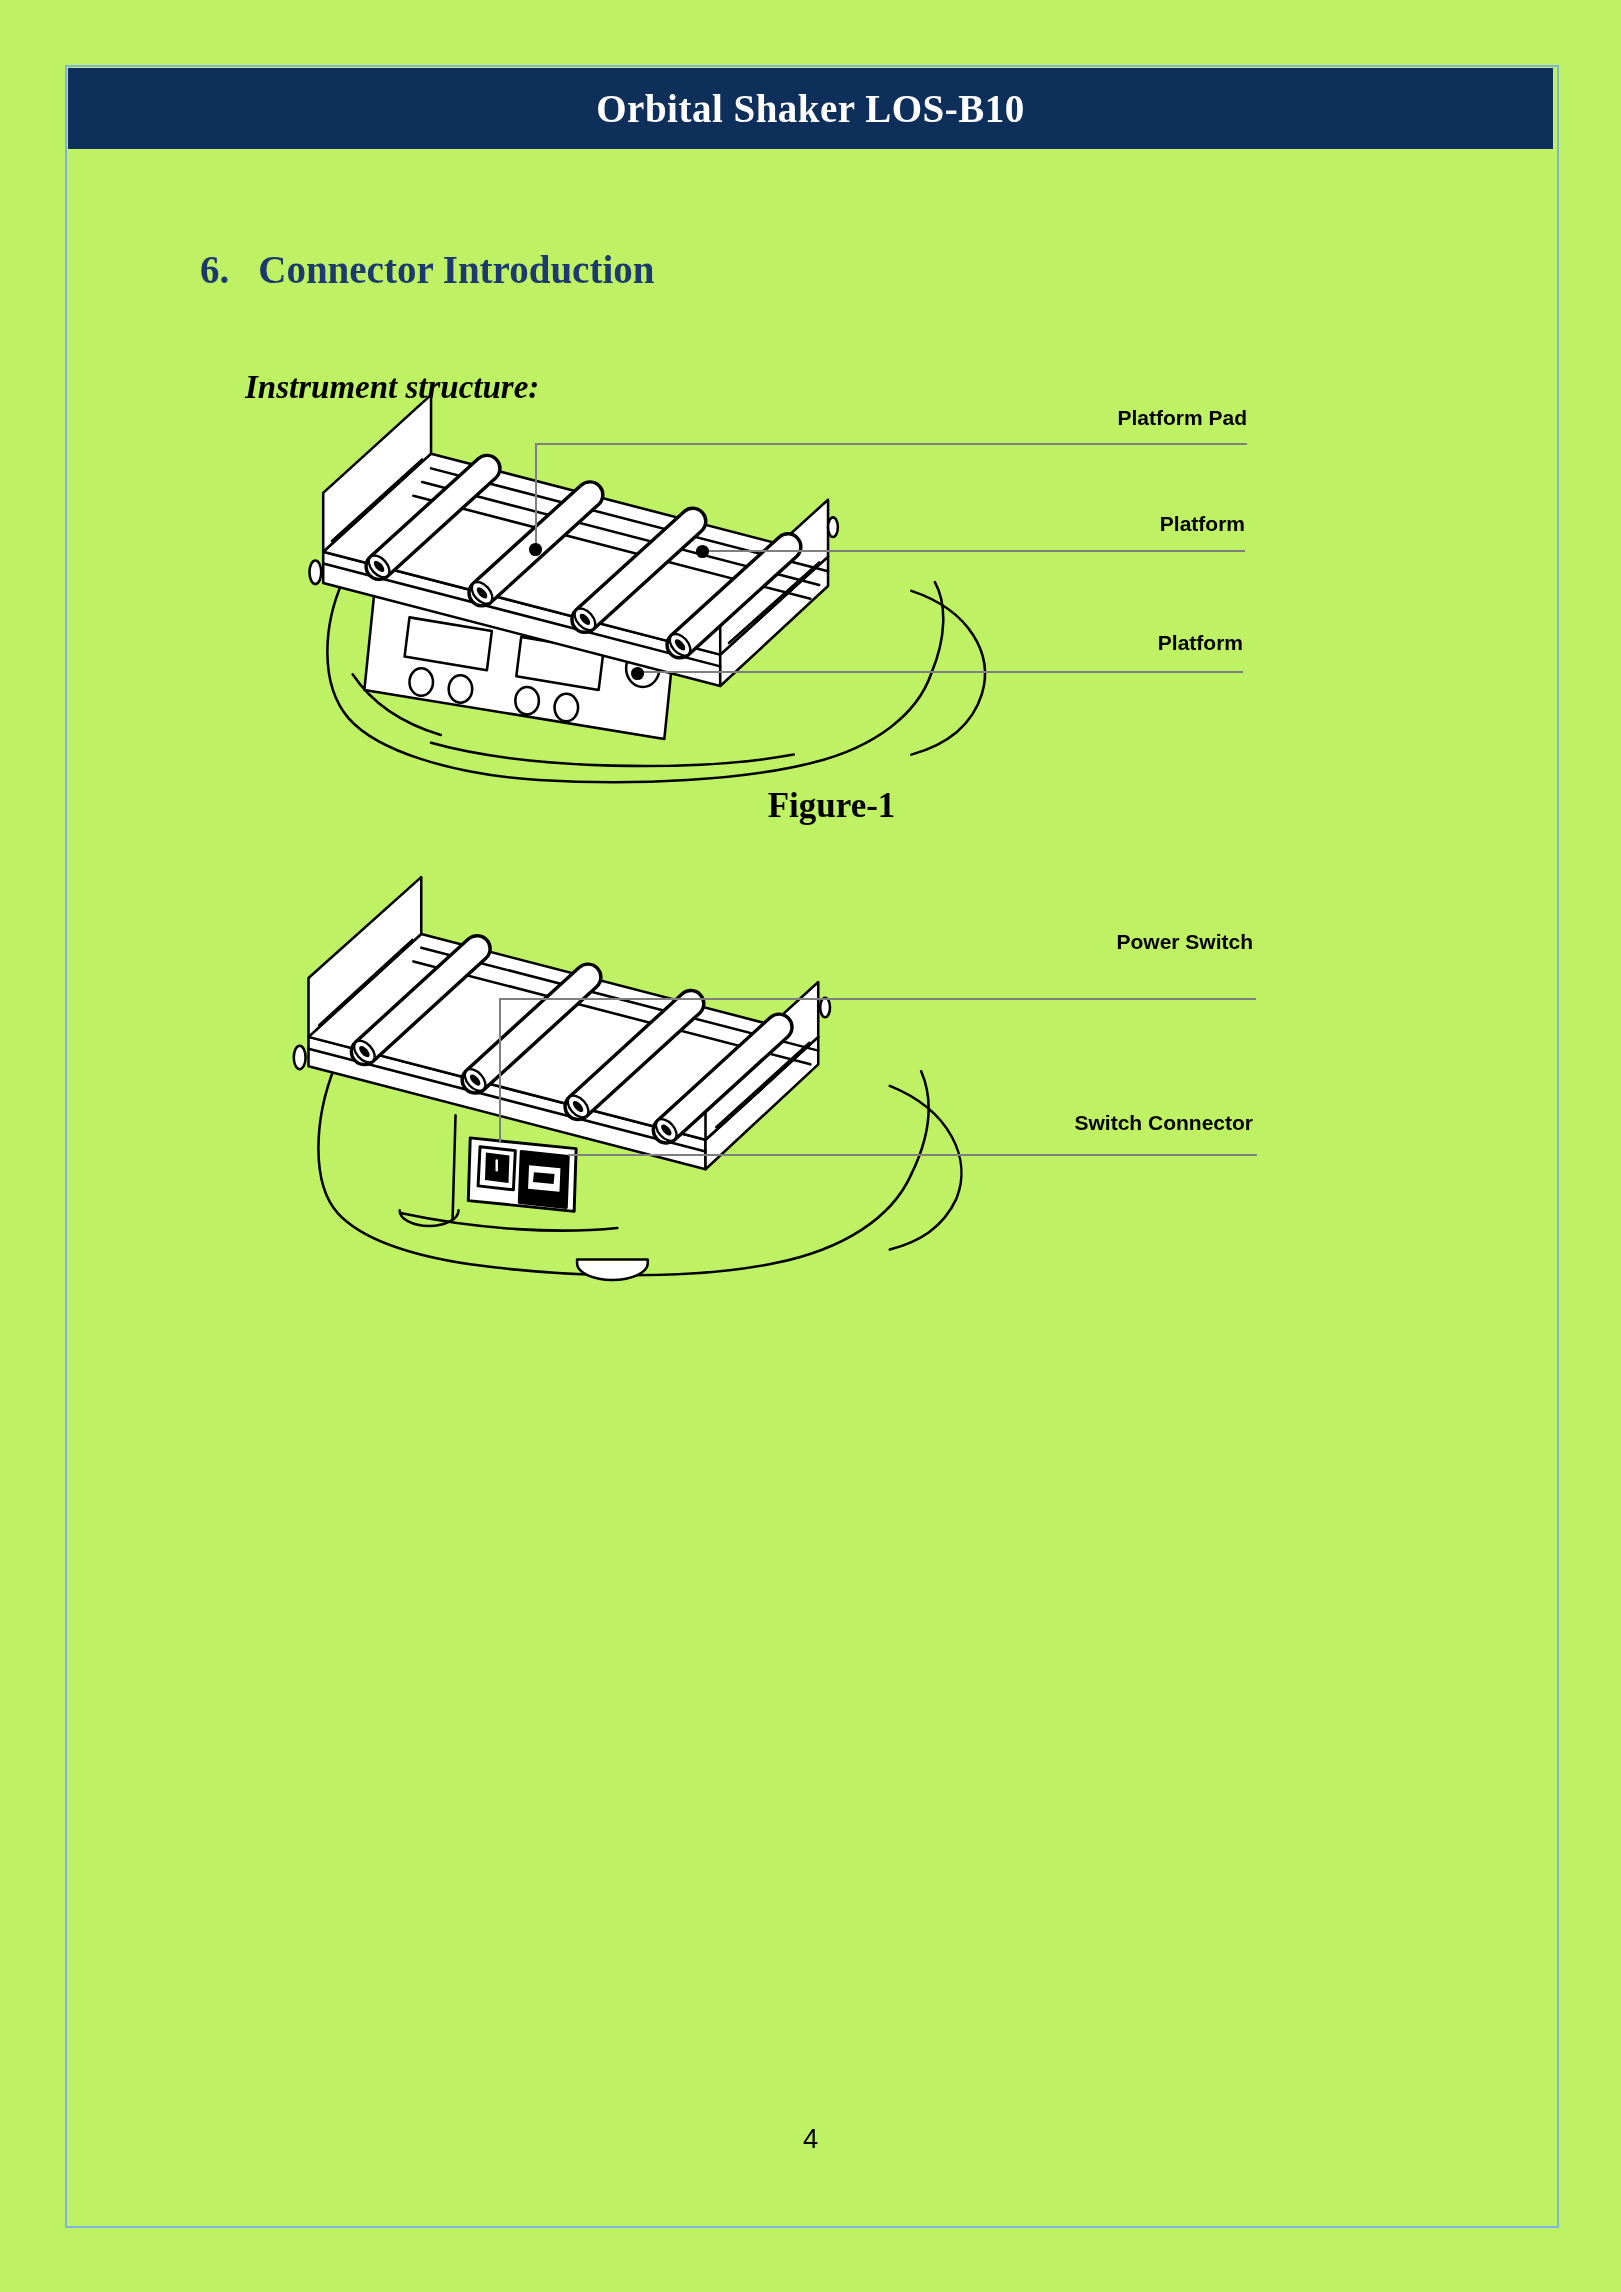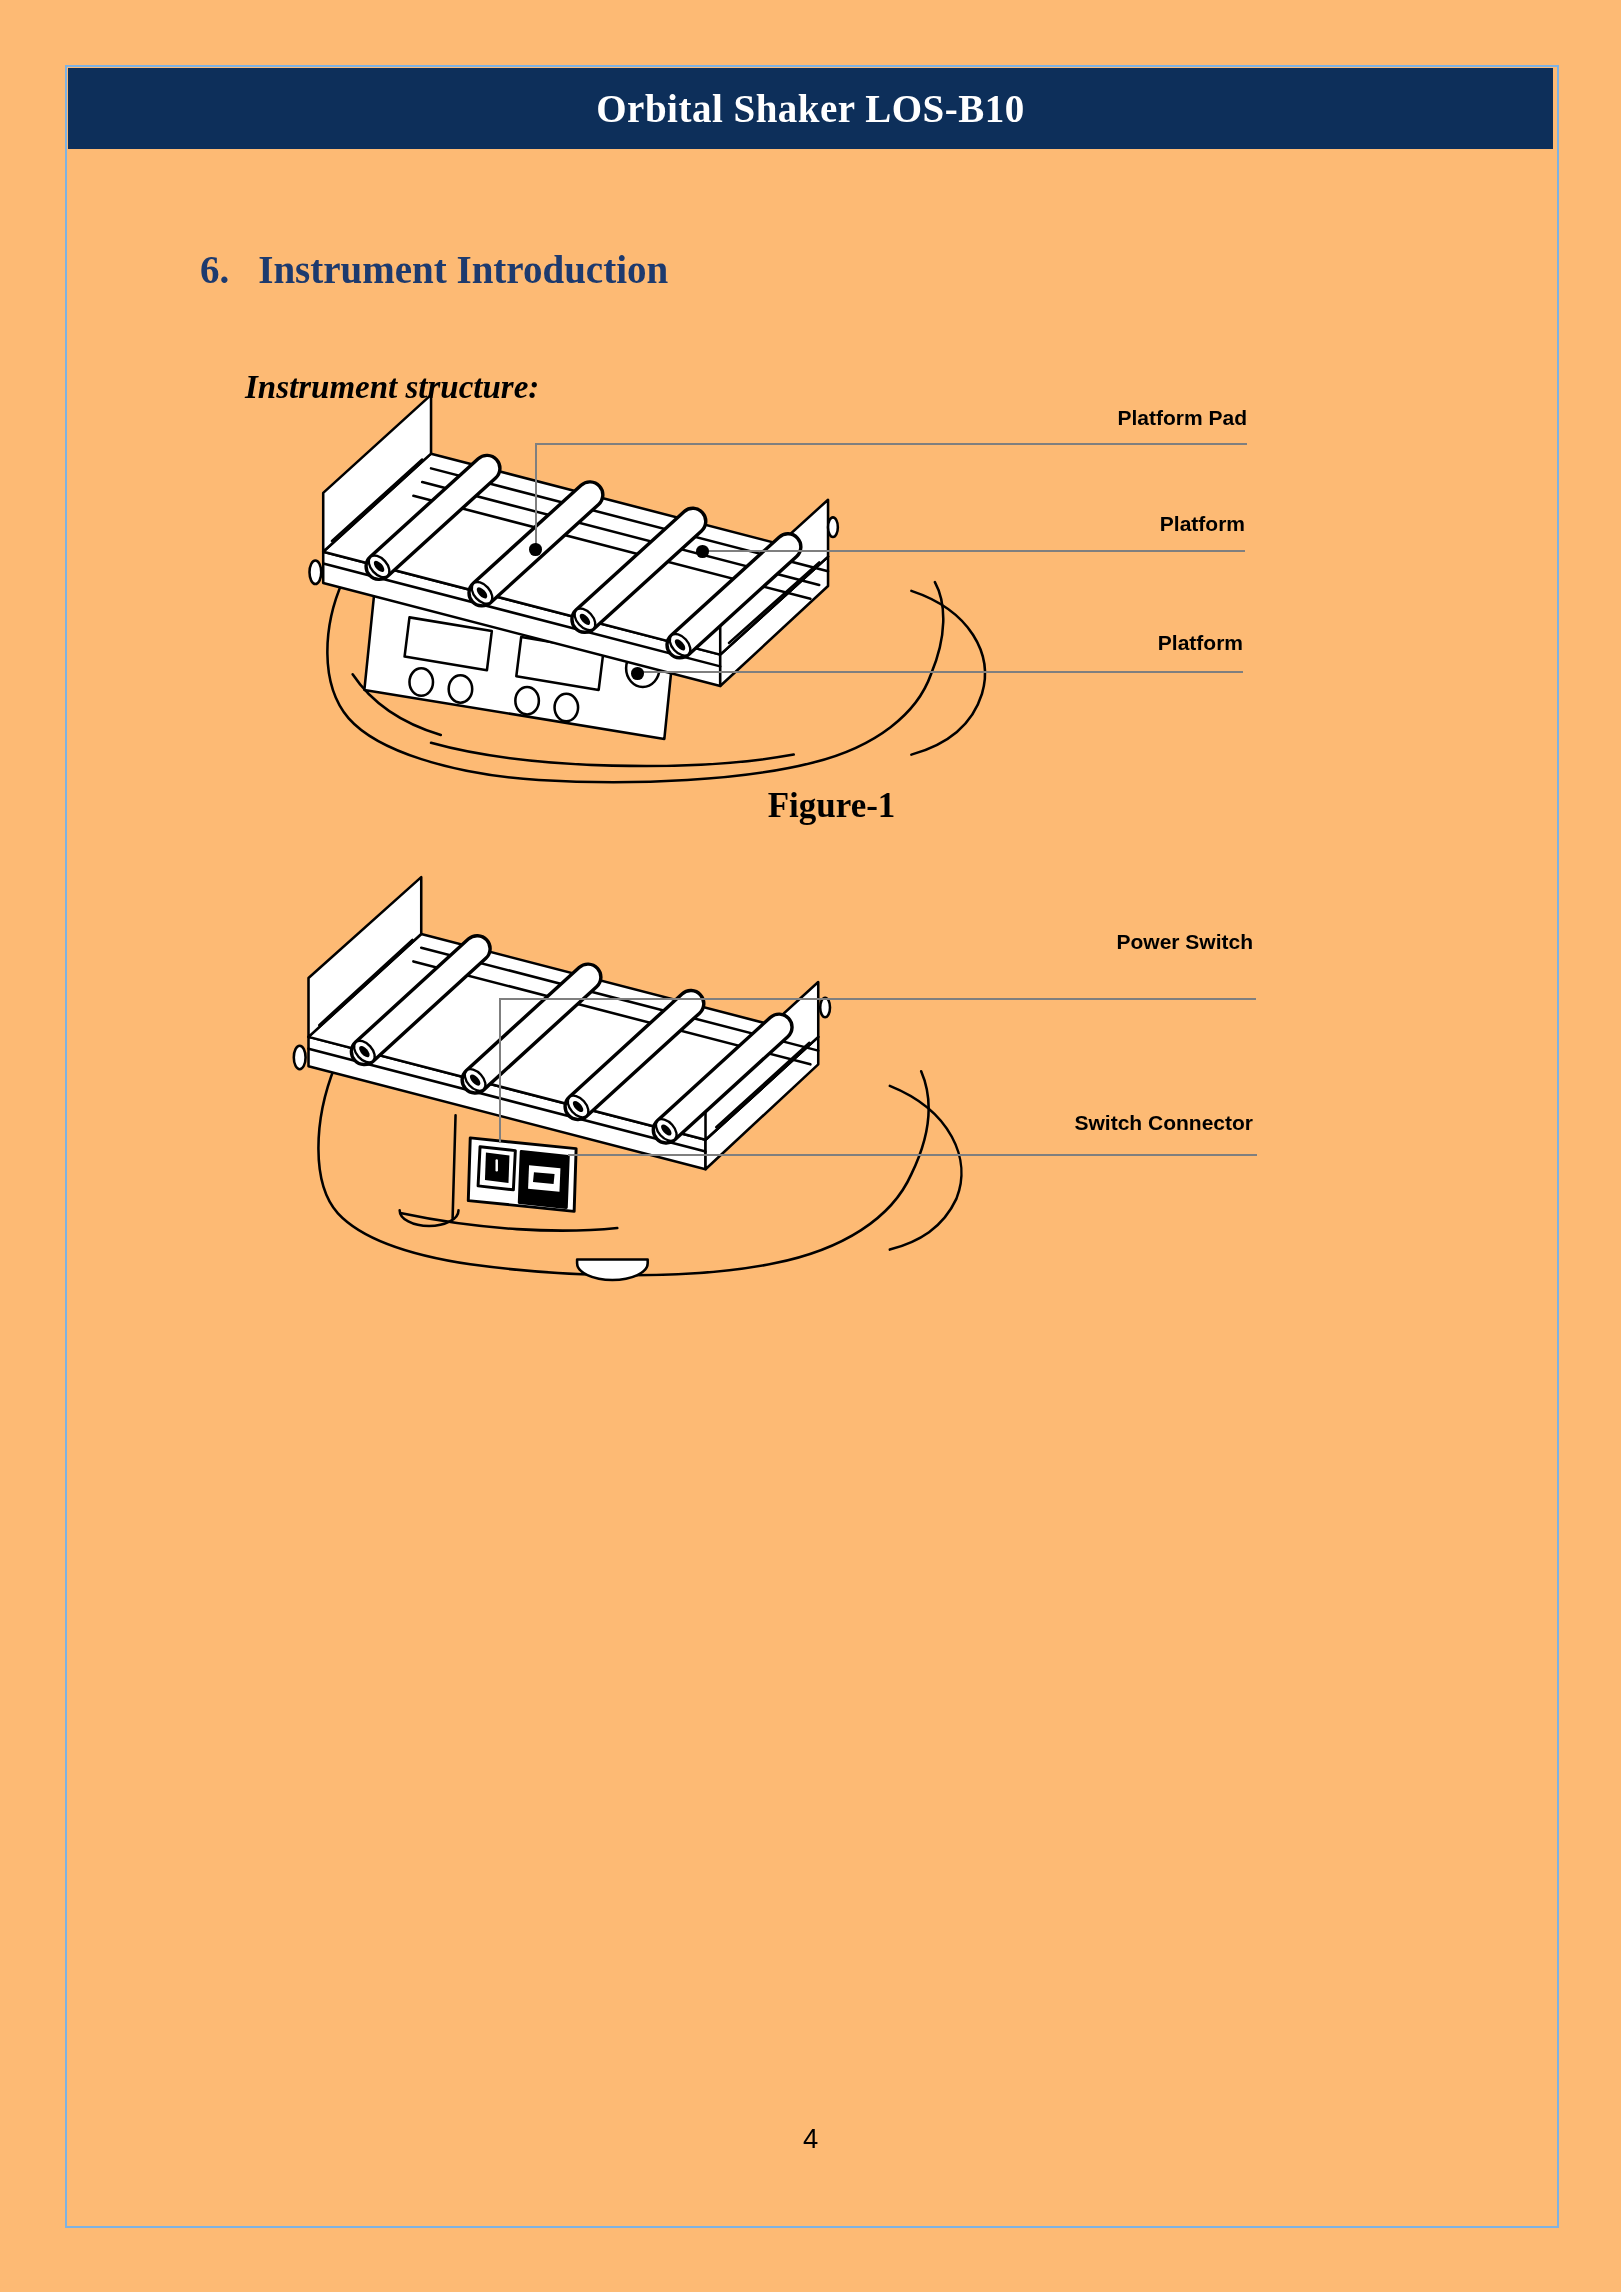--- a/index.html
+++ b/index.html
@@ -7,21 +7,21 @@
     --heading:#1d3a6e;
     --border-blue:#7eb2e2;
     --callout:#7f7f7f;
     --ink:#000000;
   }
   *{margin:0;padding:0;box-sizing:border-box;}
   html,body{background:#ffffff;}
   .page{
     position:relative;
     width:1621px;height:2293px;
-    background:#fdba74;
+    background:#bef264;
     font-family:"Liberation Serif", serif;
     overflow:hidden;
   }
   .page-border{
     position:absolute;left:65px;top:65px;width:1494px;height:2163px;
     border:2.9px solid var(--border-blue);
   }
   .header-bar{
     position:absolute;left:68px;top:68px;width:1485px;height:81px;
     background:var(--header-bg);
@@ -82,21 +82,21 @@
 <div class="page">
 
   <div class="page-border"></div>
 
   <div class="header-bar">
     <span class="header-title">Orbital Shaker LOS-B10</span>
   </div>
 
   <div class="section-heading">
     <span class="section-number">6.</span>
-    <span>Instrument Introduction</span>
+    <span>Connector Introduction</span>
   </div>
 
   <div class="sub-heading">Instrument structure:</div>
 
   <div class="figure" id="figure1">
     <svg viewBox="0 0 760 420">
       <g stroke="#000" fill="none" stroke-width="2.6" stroke-linejoin="round" stroke-linecap="round">
 
         <path d="M60,205 C40,250 36,310 66,345 C95,378 170,402 260,408 C360,414 470,408 540,390 C604,374 646,340 660,300 C676,262 676,228 664,206"></path>
         <path d="M640,215 C700,235 724,280 712,320 C702,352 676,372 640,382"></path>

